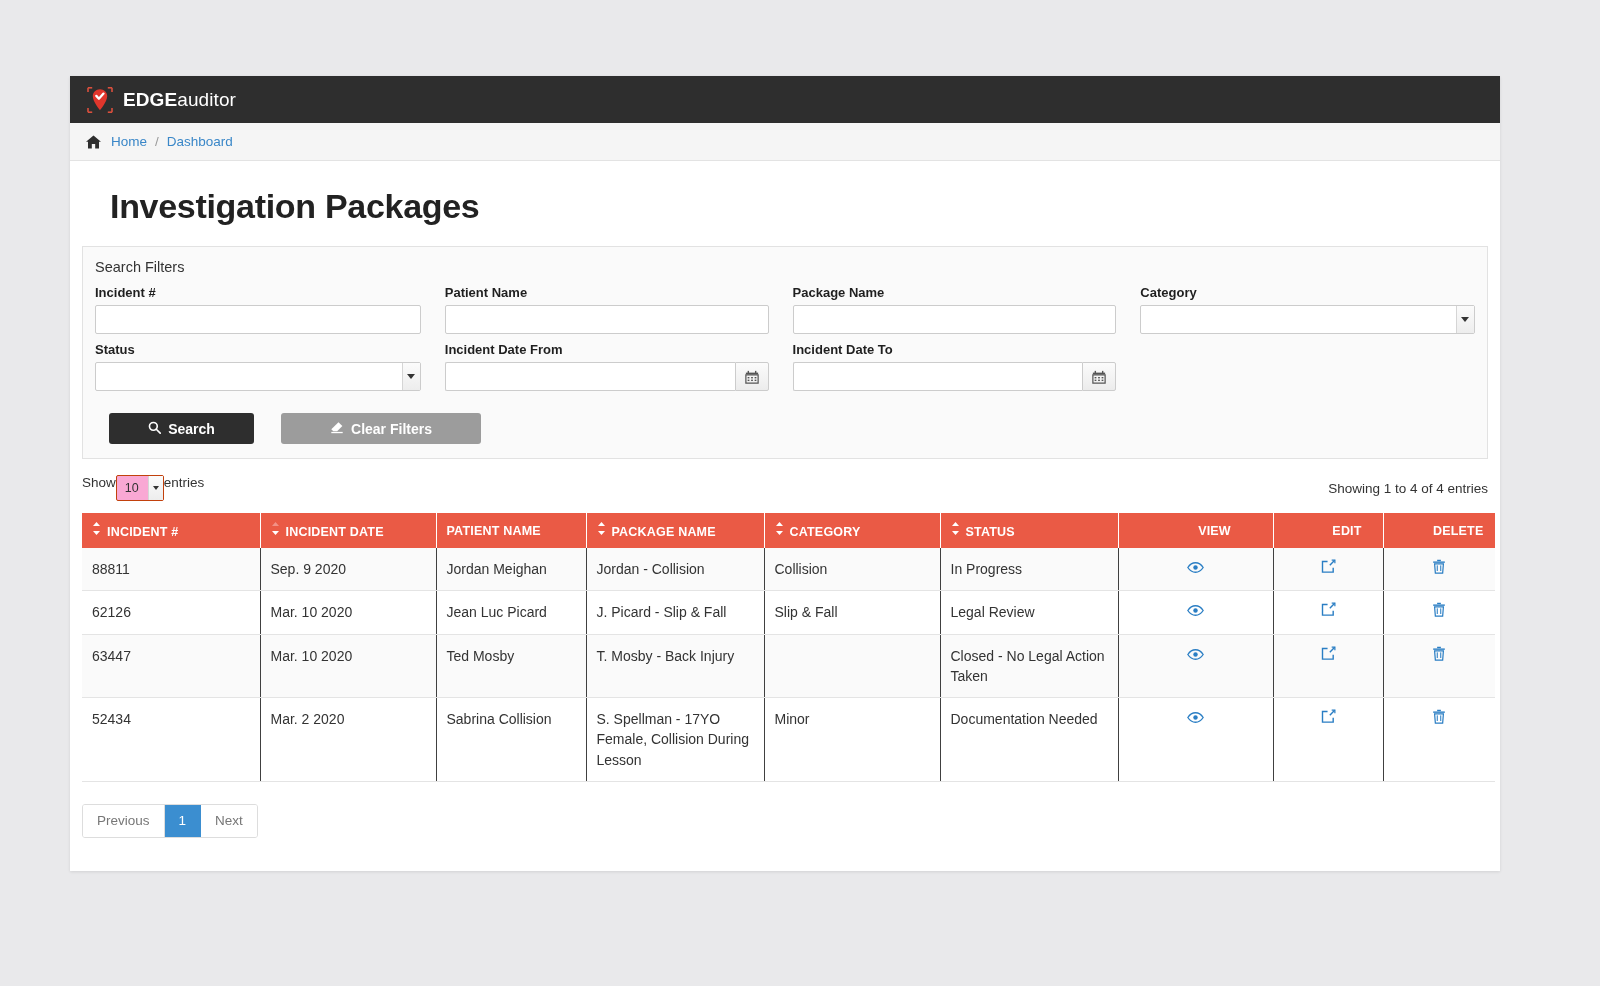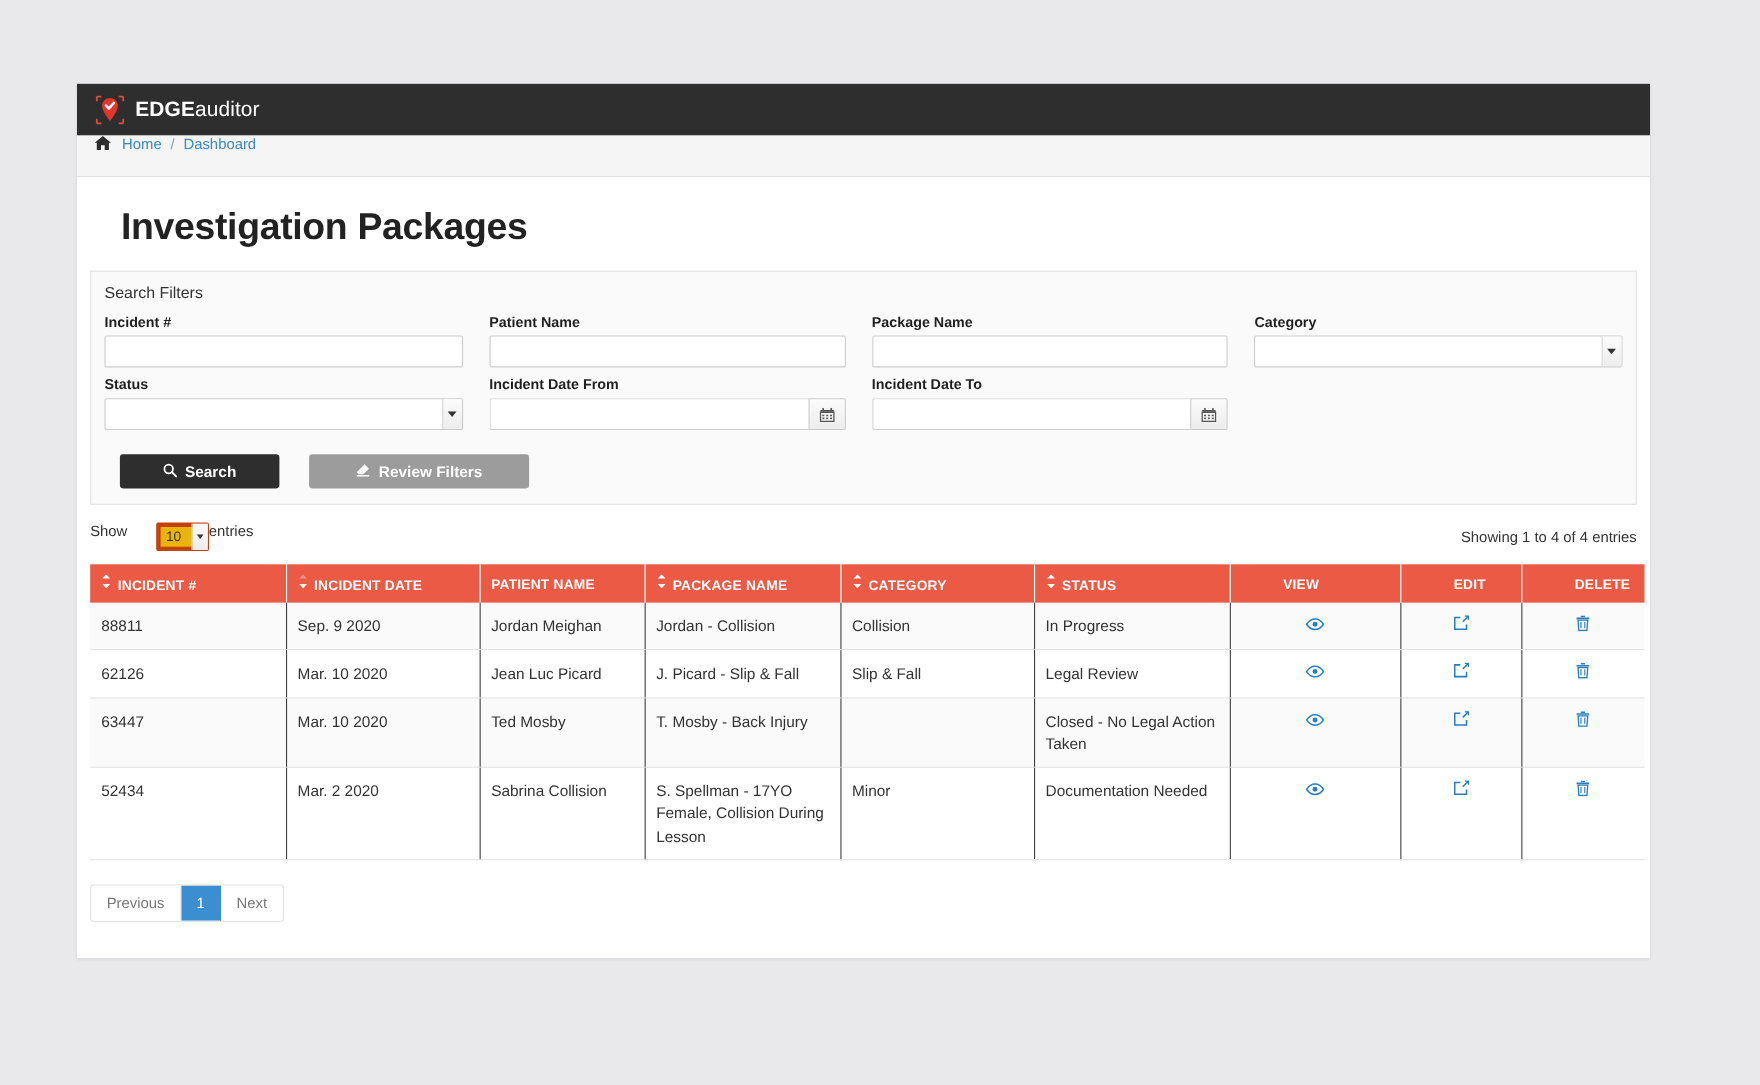--- a/index.html
+++ b/index.html
@@ -52,21 +52,21 @@
     cursor: pointer;
     white-space: nowrap;
   }
   .nav-btn.small { font-size: 13px; padding: 0 14px; }
 
   
   .breadcrumb {
     height: 38px;
     background: #f5f5f5;
     border-bottom: 1px solid #e3e3e3;
-    display: flex; align-items: flex-start;
+    display: flex; align-items: center;
     padding: 0 16px;
     gap: 8px;
     font-size: 13.5px;
   }
   .home-icon { display: inline-flex; color: #2e2e2e; margin-right: 2px; }
   .crumb-link { color: #3a87c8; text-decoration: none; cursor: pointer; }
   .crumb-sep { color: #9a9a9a; }
 
   
   .page-title {
@@ -180,31 +180,30 @@
     display: flex; align-items: center;
     padding: 16px 12px 12px 12px;
   }
   .show-entries {
     display: flex; align-items: flex-start; gap: 0;
     font-size: 13.5px; color: #333;
   }
   .len-select-wrap { position: relative; display: inline-block; }
   .len-select {
     width: 48px; height: 26px;
-    border: 4px solid #c2410c;
-    background: #eab308;
+    border: 1px solid #c2410c;
+    background: #f9a8d4;
     border-radius: 2px;
     font-size: 12.5px;
     text-align: center;
     padding-right: 16px;
     -webkit-appearance: none; appearance: none;
     font-family: "Liberation Sans", sans-serif;
     color: #333;
     outline: none;
-    margin-left: 26px;
   }
   .len-arrow {
     position: absolute; right: 1px; top: 1px; bottom: 1px;
     width: 15px;
     background: linear-gradient(#fbfbfb,#ededed);
     border-left: 1px solid #d5d5d5;
     display: flex; align-items: center; justify-content: center;
     pointer-events: none;
   }
   .len-arrow:after {
@@ -233,21 +232,21 @@
     font-weight: 700;
     letter-spacing: .2px;
     text-align: left;
     padding: 9px 10px;
     border-right: 1px solid #ffffff;
     white-space: nowrap;
     cursor: pointer;
     vertical-align: middle;
   }
   table.dt thead th:last-child { border-right: none; }
-  table.dt thead th.center { text-align: left; cursor: default; padding-left: 48px; }
+  table.dt thead th.center { text-align: center; cursor: default; padding-left: 48px; }
   .sort-ico { display: inline-block; width: 9px; margin-right: 6px; vertical-align: 1px; }
   .sort-ico svg { display: block; }
   table.dt tbody td {
     font-size: 14px;
     color: #333;
     padding: 11px 10px;
     border-bottom: 1px solid #e4e4e4;
     border-right: 1px solid #404040;
     vertical-align: top;
     line-height: 1.45;
@@ -425,21 +424,21 @@
         </span>
         <span>Search</span>
       </button>
       <button class="btn btn-clear">
         <span>
           <svg width="14" height="13" viewBox="0 0 16 16" fill="#fff">
             <path d="M9.8 1.4l4.8 4.8-6.4 6.4H3.4L1 10.2z"></path>
             <rect x="1" y="13.4" width="14" height="1.6"></rect>
           </svg>
         </span>
-        <span>Review Filters</span>
+        <span>Clear Filters</span>
       </button>
     </div>
   </div>
 
   
   <div class="table-meta">
     <div class="show-entries">
       <span>Show</span>
       <span class="len-select-wrap">
         <select class="len-select">

